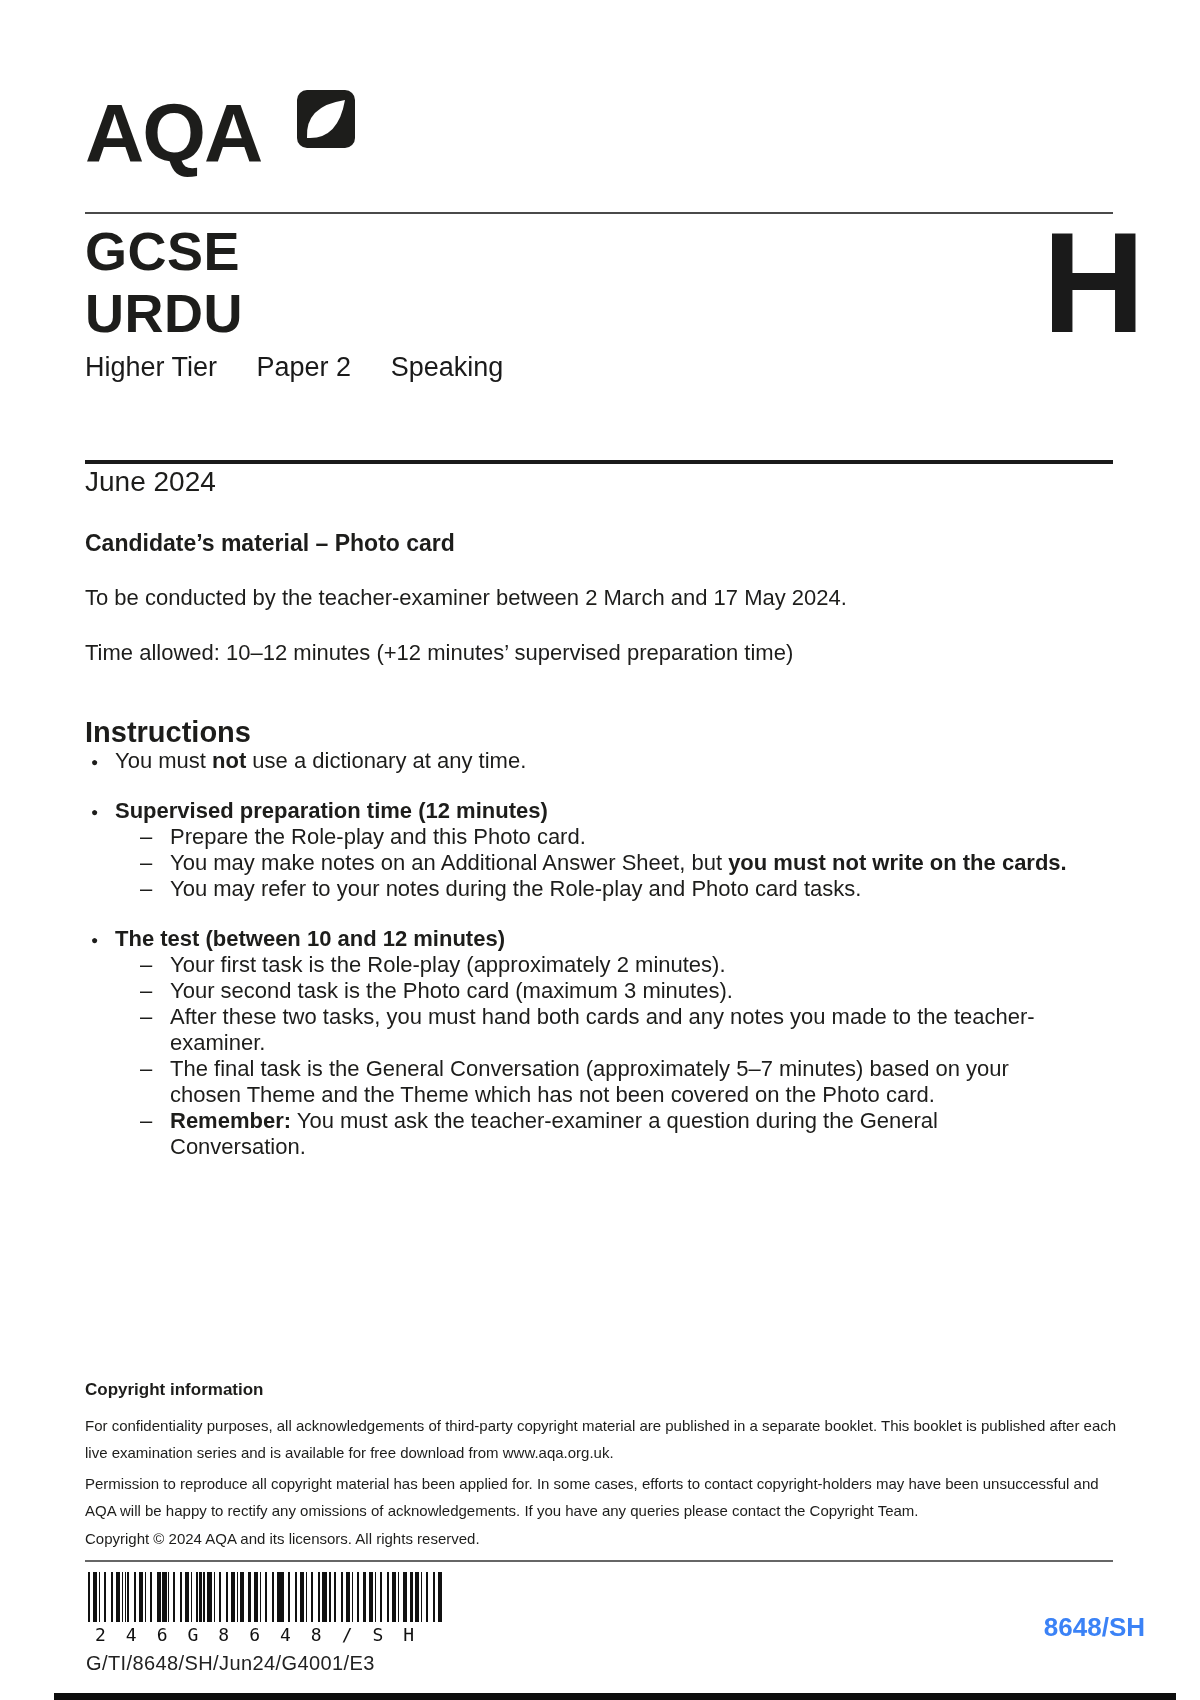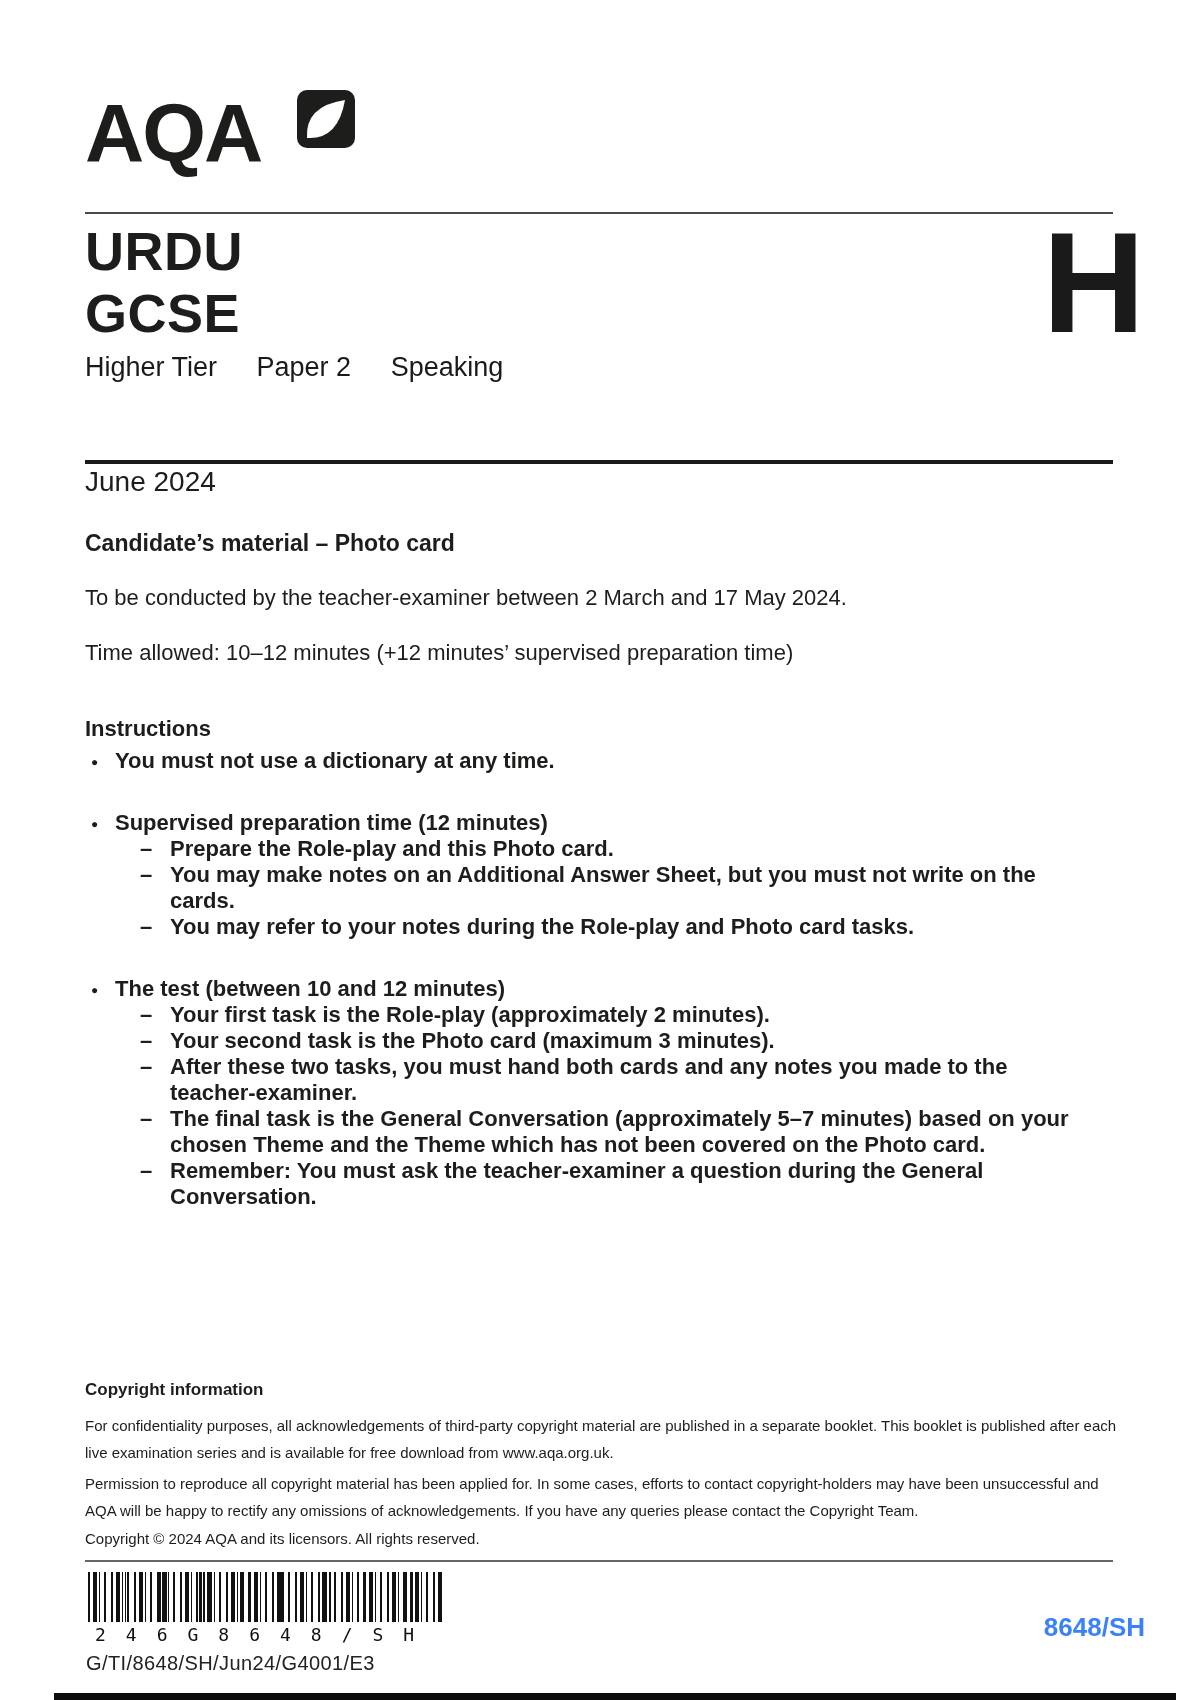--- a/index.html
+++ b/index.html
@@ -30,25 +30,25 @@
   .subtitle span{margin-right:32px;}
   .rule-thick{left:85px;top:460px;width:1028px;height:4px;background:#1a1a1a;}
   .session{left:85px;top:466px;font-size:28px;}
 
   
   .material-heading{left:85px;top:530px;font-size:23px;font-weight:bold;}
   .conduct-line{left:85px;top:585px;font-size:22px;}
   .time-allowed{left:85px;top:640px;font-size:22px;}
 
   
-  .instructions-heading{left:85px;top:716px;font-size:22px;font-weight:bold;}
+  .instructions-heading{left:85px;top:716px;font-size:29px;font-weight:bold;}
   .instructions{left:85px;top:748px;width:1028px;font-size:22px;line-height:26px;}
   ul.bullets{list-style:none;margin:0;padding:0;}
-  ul.bullets>li{position:relative;padding-left:30px;margin:0;font-weight:bold;}
-  ul.bullets>li.group{margin-top:36px;}
+  ul.bullets>li{position:relative;padding-left:30px;margin:0;}
+  ul.bullets>li.group{margin-top:24px;}
   ul.bullets>li::before{content:"●";position:absolute;left:6px;top:1px;font-size:12px;}
   ul.dashes{list-style:none;margin:0;padding:0;}
   ul.dashes>li{position:relative;padding-left:55px;max-width:905px;}
   ul.dashes>li::before{content:"–";position:absolute;left:25px;}
 
   
   .copyright-heading{left:85px;top:1380px;font-size:17px;font-weight:bold;}
   .copyright-para1{left:85px;top:1412px;width:1040px;font-size:15px;line-height:27px;}
   .copyright-para2{left:85px;top:1470px;width:1040px;font-size:15px;line-height:27px;}
   .copyright-notice{left:85px;top:1530px;font-size:15px;}
@@ -80,22 +80,22 @@
     <span class="leaf">
       <svg width="58" height="58" viewBox="0 0 58 58" aria-hidden="true">
         <rect width="58" height="58" rx="10" fill="#1d1d1b"></rect>
         <path d="M 10 48 Q 8 16 48 10 Q 41 50 10 48 Z" fill="#ffffff"></path>
       </svg>
     </span>
   </div>
   <div class="abs rule-thin"></div>
 
   <div class="abs qual-block">
+    <div>GCSE</div>
     <div>URDU</div>
-    <div>GCSE</div>
   </div>
   <div class="abs tier-badge">H</div>
 
   <div class="abs subtitle">
     <span>Higher Tier</span>
     <span>Paper 2</span>
     <span>Speaking</span>
   </div>
 
   <div class="abs rule-thick"></div>

